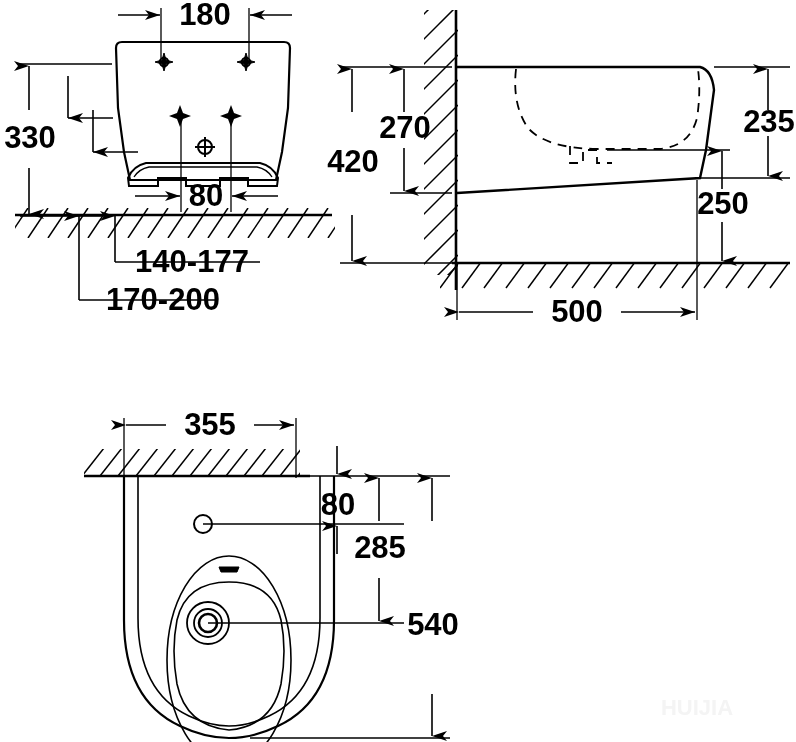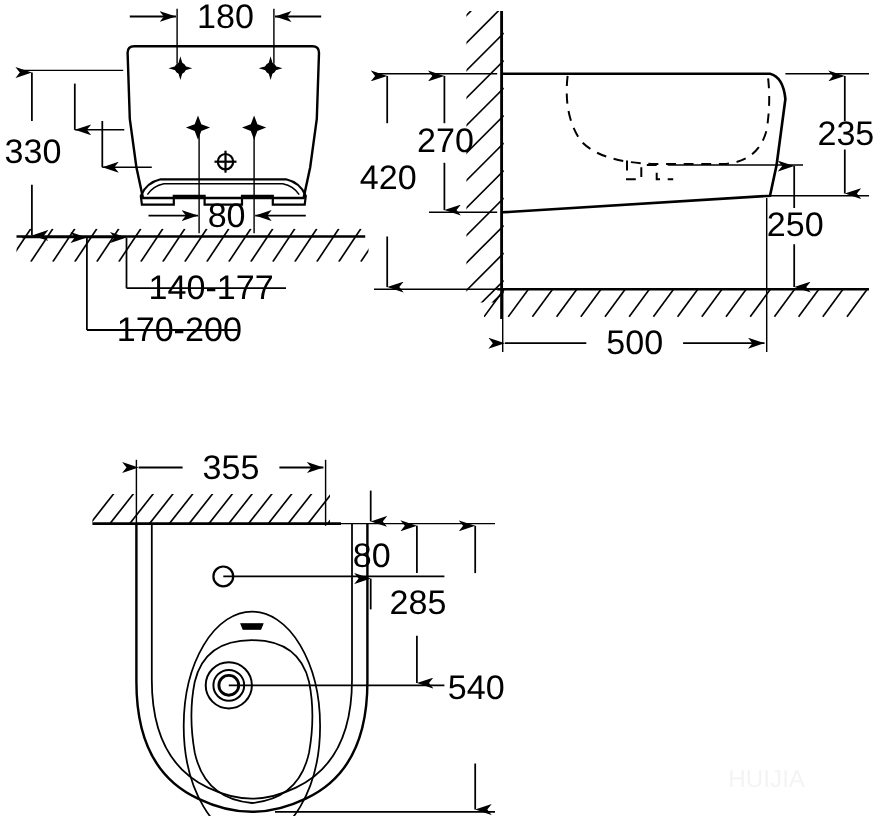--- a/index.html
+++ b/index.html
@@ -14,20 +14,21 @@
     font-family: "Liberation Sans", sans-serif;
     position: relative;
     overflow: hidden;
   }
   #drawing-root {
     position: absolute;
     left: 0;
     top: 0;
     width: 796px;
     height: 742px;
+    font-weight: bold;
   }
   svg#tech-drawing {
     display: block;
     width: 796px;
     height: 742px;
     background: #ffffff;
   }
   .dim-text-lg {
     font-family: "Liberation Sans", sans-serif;
     font-size: 31px;

